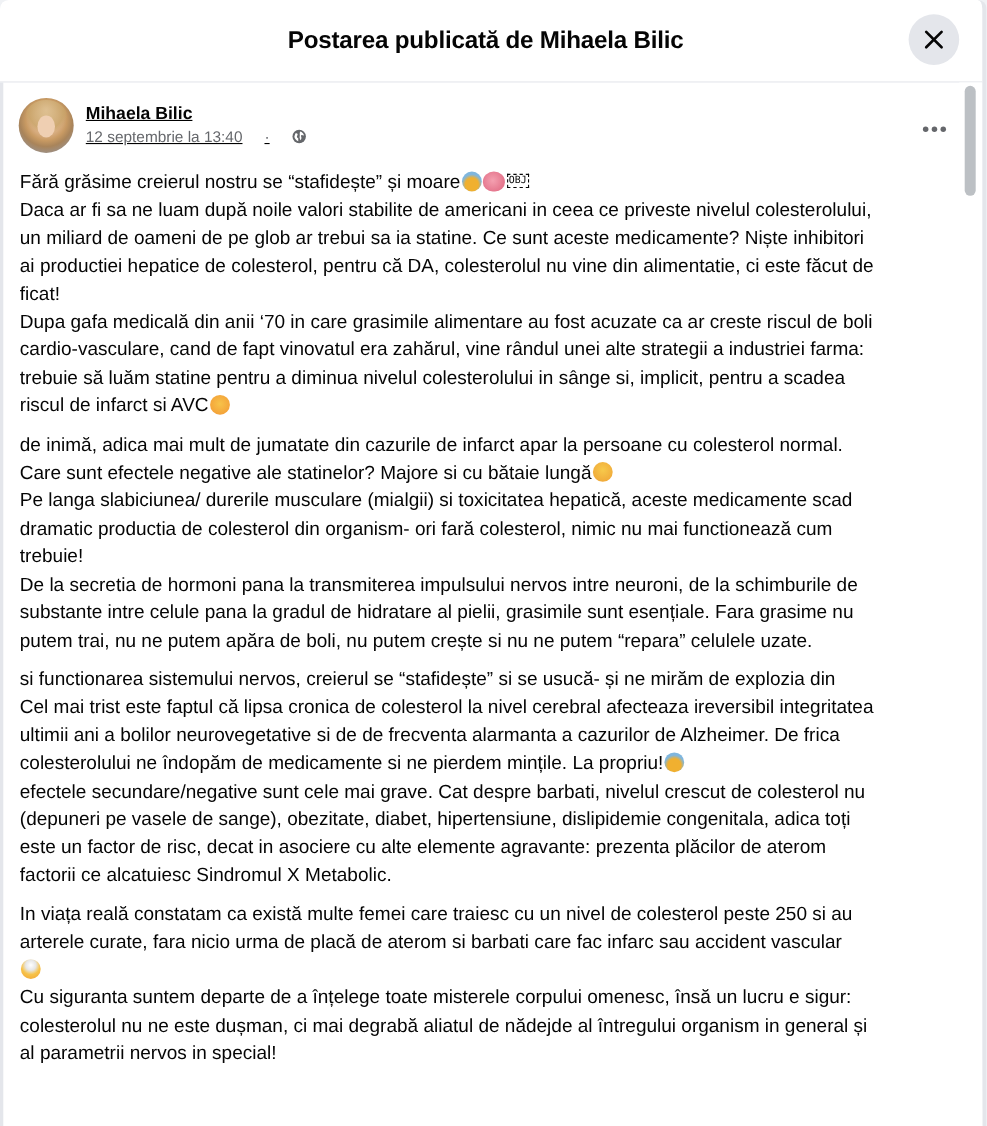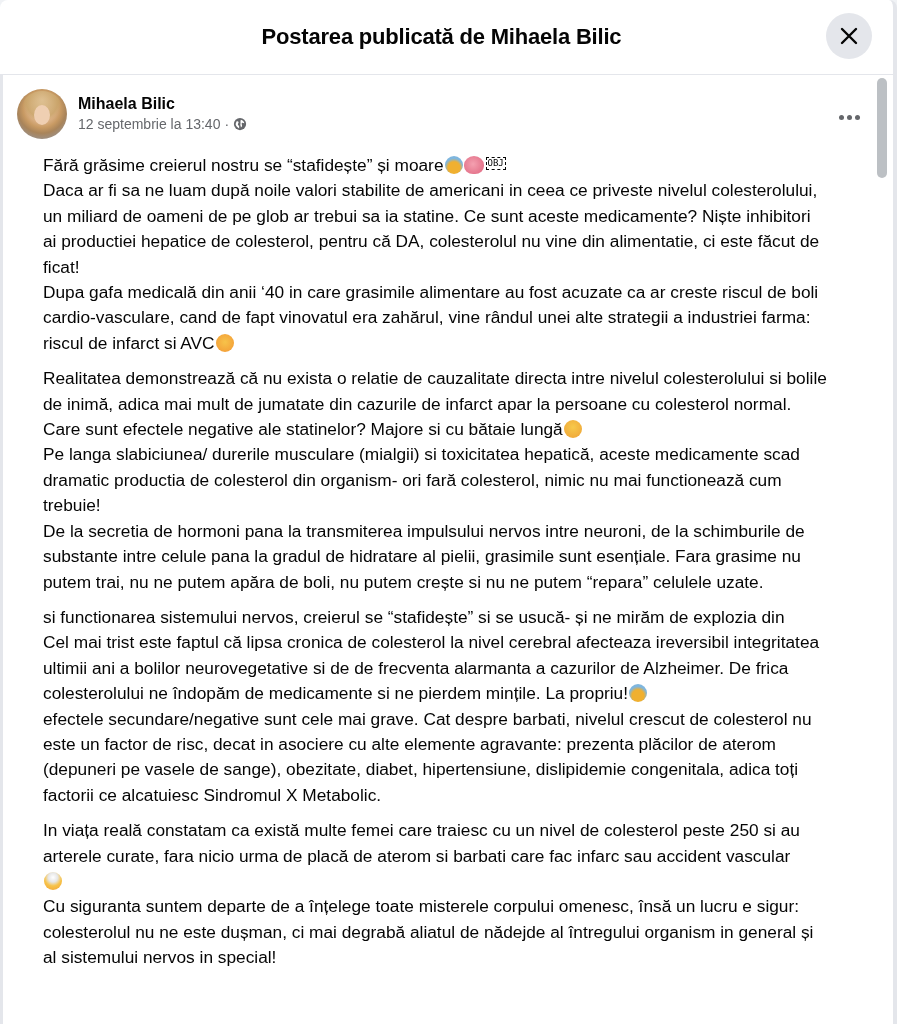--- a/index.html
+++ b/index.html
@@ -86,35 +86,36 @@
     opacity: 0.8;
   }
   .avatar::after {
     content: "";
     position: absolute;
     left: 17px; top: 16px;
     width: 16px; height: 20px;
     border-radius: 50%;
     background: #efcfb2;
   }
-  .author-block { margin-left: 11px; }
+  .author-block { margin-left: 11px; text-decoration: underline; }
   .author-name {
     font-size: 16px;
     font-weight: bold;
     color: #050505;
     line-height: 20px;
     cursor: pointer;
   }
   .post-meta {
     font-size: 14px;
     color: #65676b;
     line-height: 20px;
     margin-top: 0;
     display: flex;
     align-items: center;
+    gap: 16px;
   }
   .post-meta .dot { margin: 0 4px; }
   .globe { width: 14px; height: 14px; display: inline-block; }
   .more-btn {
     position: absolute;
     right: 8px;
     top: 24px;
     width: 36px; height: 36px;
     display: flex; align-items: center; justify-content: center;
     cursor: pointer;
@@ -129,21 +130,21 @@
   .post-body {
     position: absolute;
     left: 15px;
     top: 78px;
     width: 850px;
     font-size: 17.3px;
     line-height: 25.4px;
     color: #050505;
   }
   .para { margin: 0 0 10px 0; }
-  .line { display: block; white-space: nowrap; margin-left: 25px; }
+  .line { display: block; white-space: nowrap; }
   .emoji {
     display: inline-block;
     width: 18px; height: 18px;
     vertical-align: -3px;
     border-radius: 50%;
     margin-left: 1px;
   }
   .emoji-scream { background: radial-gradient(circle at 50% 65%, #f0b030 0%, #f0b030 40%, #7fb6de 62%, #7fb6de 100%); }
   .emoji-brain { background: radial-gradient(circle at 45% 45%, #f4a0b0 0%, #e5768d 70%); border-radius: 50% 50% 45% 45%; width: 20px; }
   .emoji-flushed { background: radial-gradient(circle at 50% 45%, #f7c34a 0%, #f4a43a 70%, #e8793a 100%); }
@@ -215,52 +216,52 @@
         </div>
     </div>
 
     <div class="post-body" id="post-body">
         <div class="para">
           <span class="line"><span>Fără grăsime creierul nostru se “stafidește” și moare</span><span class="emoji emoji-scream"></span><span class="emoji emoji-brain"></span><span class="obj-box">OBJ</span></span>
           <span class="line"><span>Daca ar fi sa ne luam după noile valori stabilite de americani in ceea ce priveste nivelul colesterolului,</span></span>
           <span class="line"><span>un miliard de oameni de pe glob ar trebui sa ia statine. Ce sunt aceste medicamente? Niște inhibitori</span></span>
           <span class="line"><span>ai productiei hepatice de colesterol, pentru că DA, colesterolul nu vine din alimentatie, ci este făcut de</span></span>
           <span class="line"><span>ficat!</span></span>
-          <span class="line"><span>Dupa gafa medicală din anii ‘40 in care grasimile alimentare au fost acuzate ca ar creste riscul de boli</span></span>
+          <span class="line"><span>Dupa gafa medicală din anii ‘70 in care grasimile alimentare au fost acuzate ca ar creste riscul de boli</span></span>
           <span class="line"><span>cardio-vasculare, cand de fapt vinovatul era zahărul, vine rândul unei alte strategii a industriei farma:</span></span>
+          <span class="line"><span>trebuie să luăm statine  pentru a diminua nivelul colesterolului in sânge si, implicit, pentru a scadea</span></span>
           <span class="line"><span>riscul de infarct si AVC</span><span class="emoji emoji-flushed"></span></span>
         </div>
         <div class="para">
-          <span class="line"><span>Realitatea demonstrează că nu exista o relatie de cauzalitate directa intre nivelul colesterolului si bolile</span></span>
           <span class="line"><span>de inimă, adica mai mult de jumatate din cazurile de infarct apar la persoane cu colesterol normal.</span></span>
           <span class="line"><span>Care sunt efectele negative ale statinelor? Majore si cu bătaie lungă</span><span class="emoji emoji-sad"></span></span>
           <span class="line"><span>Pe langa slabiciunea/ durerile musculare (mialgii) si toxicitatea hepatică, aceste medicamente scad</span></span>
           <span class="line"><span>dramatic productia de colesterol din organism- ori fară colesterol, nimic nu mai functionează cum</span></span>
           <span class="line"><span>trebuie!</span></span>
           <span class="line"><span>De la secretia de hormoni pana la transmiterea impulsului nervos intre neuroni, de la schimburile de</span></span>
           <span class="line"><span>substante intre celule pana la gradul de hidratare al pielii, grasimile sunt esențiale. Fara grasime nu</span></span>
           <span class="line"><span>putem trai, nu ne putem apăra de boli, nu putem crește si nu ne putem “repara” celulele uzate.</span></span>
         </div>
         <div class="para">
           <span class="line"><span>si functionarea sistemului nervos, creierul se “stafidește” si se usucă- și ne mirăm de explozia din</span></span>
           <span class="line"><span>Cel mai trist este faptul că lipsa cronica de colesterol la nivel cerebral afecteaza ireversibil integritatea</span></span>
           <span class="line"><span>ultimii ani a bolilor neurovegetative si de de frecventa alarmanta a cazurilor de Alzheimer. De frica</span></span>
           <span class="line"><span>colesterolului ne îndopăm de medicamente si ne pierdem mințile. La propriu!</span><span class="emoji emoji-scream"></span></span>
           <span class="line"><span>efectele secundare/negative sunt cele mai grave. Cat despre barbati, nivelul crescut de colesterol nu</span></span>
+          <span class="line"><span>(depuneri pe vasele de sange), obezitate, diabet, hipertensiune, dislipidemie congenitala, adica toți</span></span>
           <span class="line"><span>este un factor de risc, decat in asociere cu alte elemente agravante: prezenta plăcilor de aterom</span></span>
-          <span class="line"><span>(depuneri pe vasele de sange), obezitate, diabet, hipertensiune, dislipidemie congenitala, adica toți</span></span>
           <span class="line"><span>factorii ce alcatuiesc Sindromul X Metabolic.</span></span>
         </div>
         <div class="para">
           <span class="line"><span>In viața reală constatam ca există multe femei care traiesc cu un nivel de colesterol peste 250 si au</span></span>
           <span class="line"><span>arterele curate, fara nicio urma de placă de aterom si barbati care fac infarc sau accident vascular</span></span>
           <span class="line"><span class="emoji emoji-explode"></span></span>
           <span class="line"><span>Cu siguranta suntem departe de a înțelege toate misterele corpului omenesc, însă un lucru e sigur:</span></span>
           <span class="line"><span>colesterolul nu ne este dușman, ci mai degrabă aliatul de nădejde al întregului organism in general și</span></span>
-          <span class="line"><span>al sistemului nervos in special!</span></span>
+          <span class="line"><span>al parametrii nervos in special!</span></span>
         </div>
       </div>
   </div>
 
   <div class="scrollbar-track">
     <div class="scrollbar-thumb"></div>
   </div>
 </div>
 
 </body></html>

